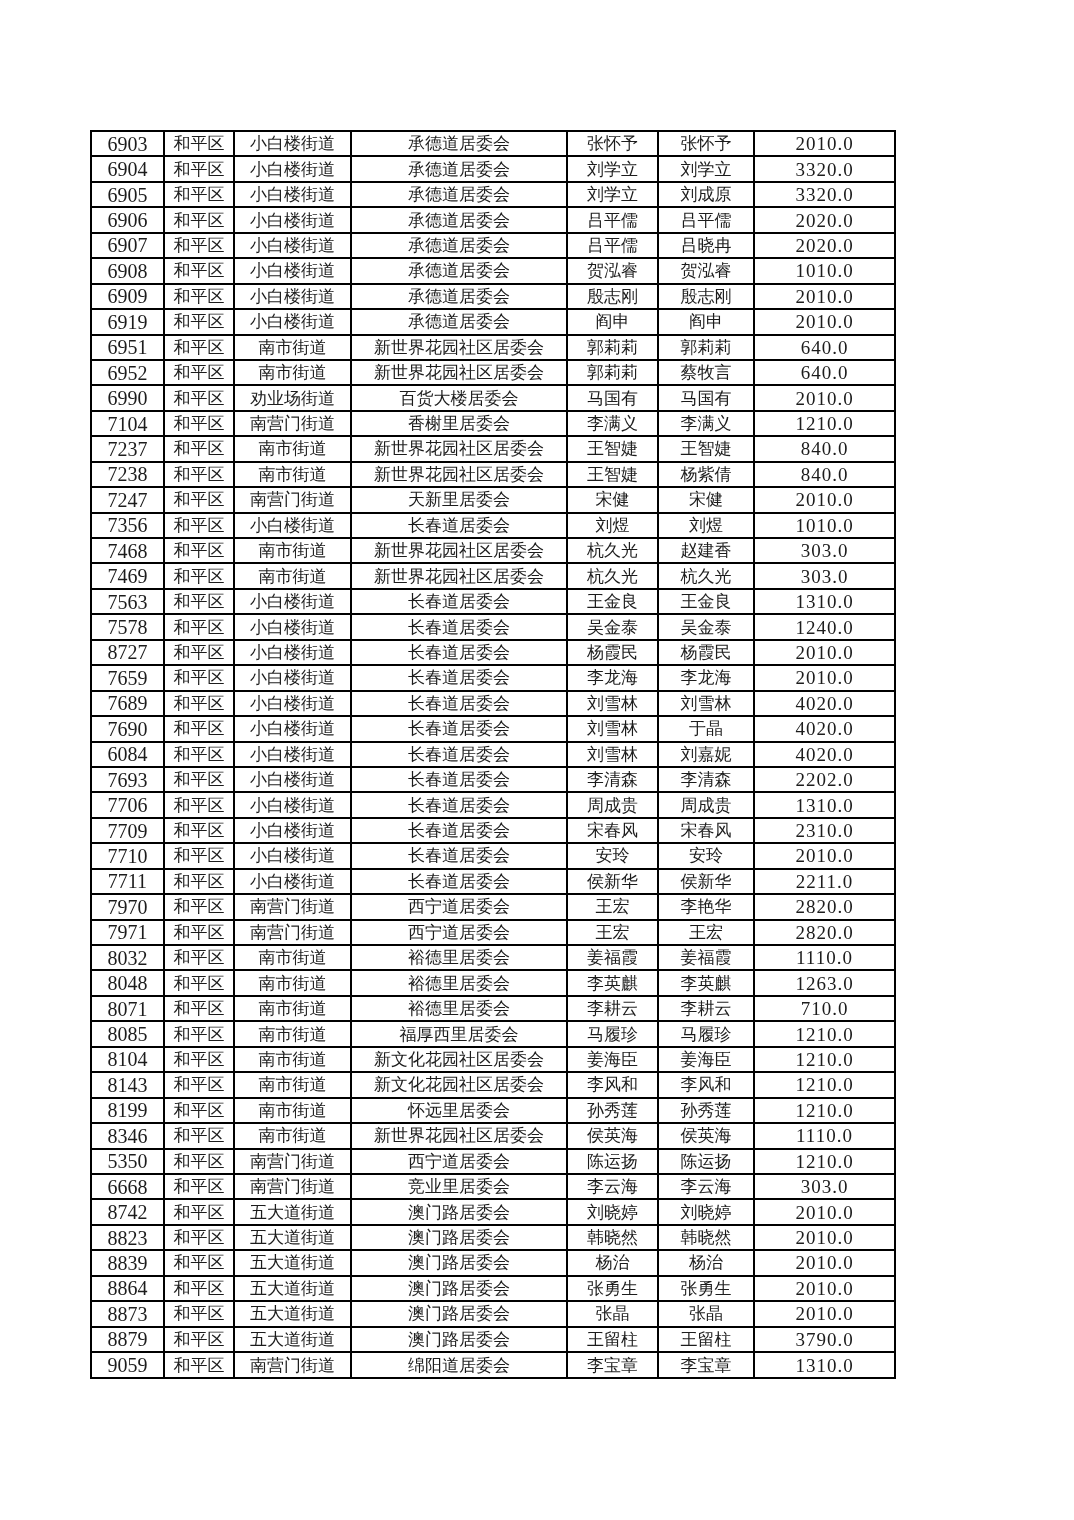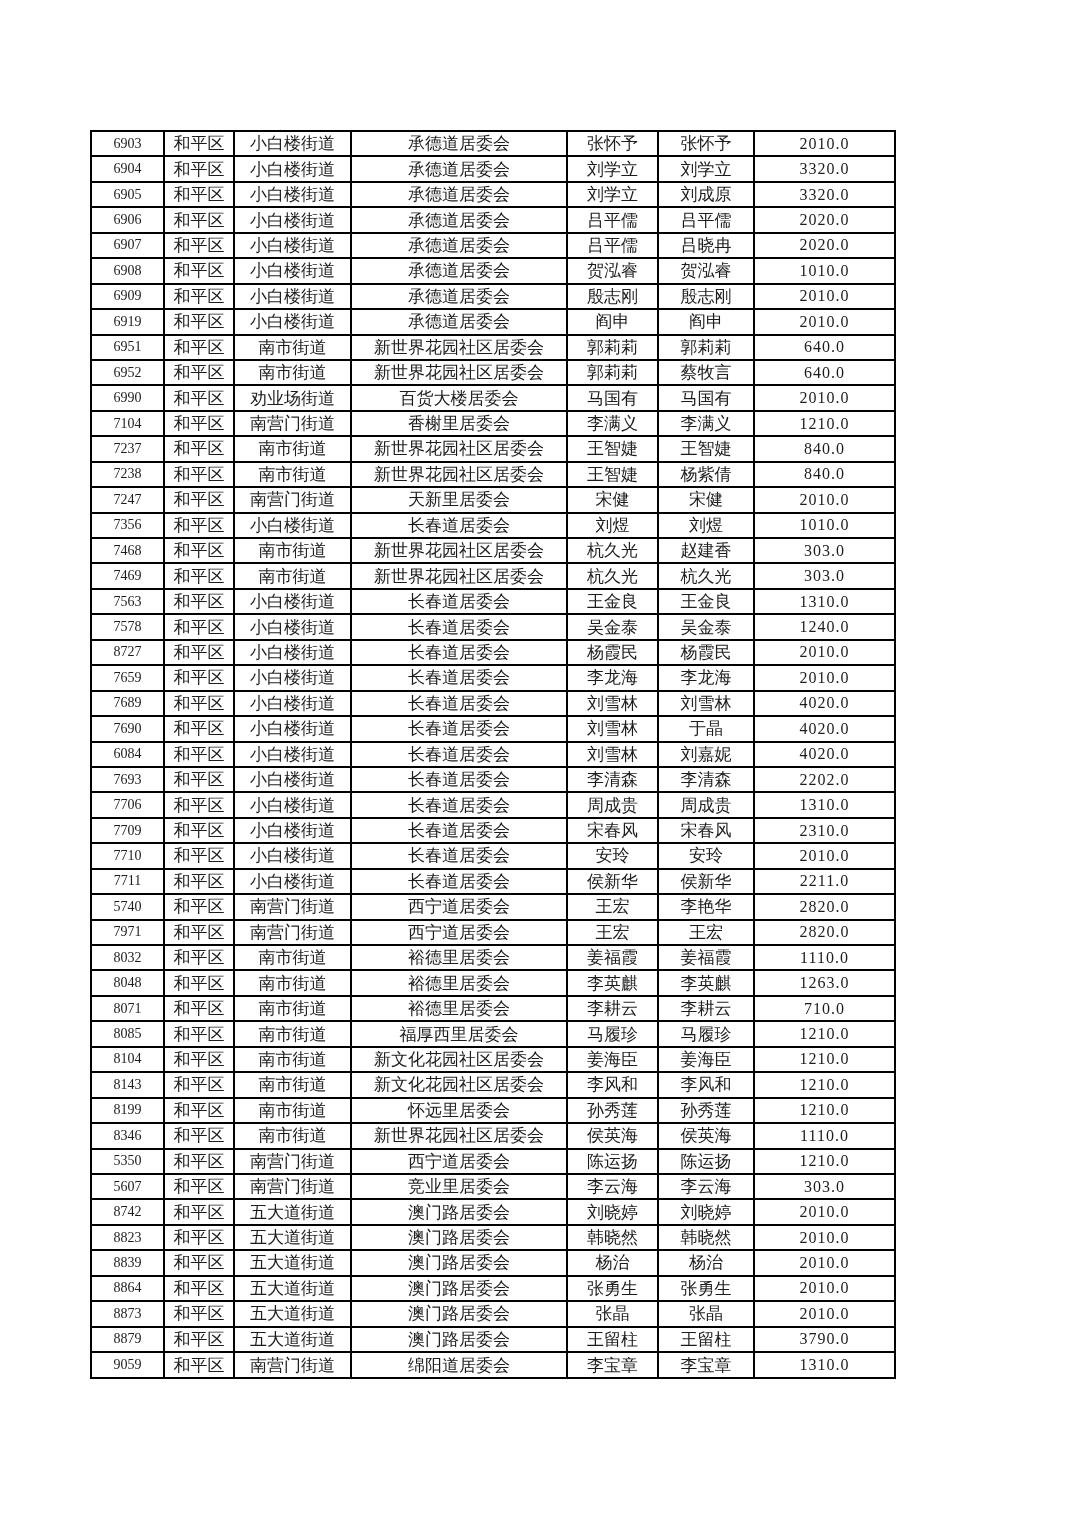--- a/index.html
+++ b/index.html
@@ -35,24 +35,24 @@
     vertical-align: middle;
     font-size: 17px;
     line-height: 1;
     color: #1c1c1c;
     padding: 0 2px;
     white-space: nowrap;
     overflow: hidden;
   }
   table.data-table td.col-amount {
     letter-spacing: 1px;
-    font-size: 16px;
+    font-size: 19px;
   }
   table.data-table td.col-id {
-    font-size: 14px;
+    font-size: 20px;
     border-radius: 10px;
   }
 </style>
 </head>
 <body>
 
 <div class="page">
   <table class="data-table">
     <colgroup>
         <col style="width: 73px;">
@@ -328,21 +328,21 @@
         <tr>
           <td class="col-id">7711</td>
           <td class="col-district">和平区</td>
           <td class="col-street">小白楼街道</td>
           <td class="col-committee">长春道居委会</td>
           <td class="col-name">侯新华</td>
           <td class="col-payee">侯新华</td>
           <td class="col-amount">2211.0</td>
         </tr>
         <tr>
-          <td class="col-id">5740</td>
+          <td class="col-id">7970</td>
           <td class="col-district">和平区</td>
           <td class="col-street">南营门街道</td>
           <td class="col-committee">西宁道居委会</td>
           <td class="col-name">王宏</td>
           <td class="col-payee">李艳华</td>
           <td class="col-amount">2820.0</td>
         </tr>
         <tr>
           <td class="col-id">7971</td>
           <td class="col-district">和平区</td>
@@ -427,21 +427,21 @@
         <tr>
           <td class="col-id">5350</td>
           <td class="col-district">和平区</td>
           <td class="col-street">南营门街道</td>
           <td class="col-committee">西宁道居委会</td>
           <td class="col-name">陈运扬</td>
           <td class="col-payee">陈运扬</td>
           <td class="col-amount">1210.0</td>
         </tr>
         <tr>
-          <td class="col-id">5607</td>
+          <td class="col-id">6668</td>
           <td class="col-district">和平区</td>
           <td class="col-street">南营门街道</td>
           <td class="col-committee">竞业里居委会</td>
           <td class="col-name">李云海</td>
           <td class="col-payee">李云海</td>
           <td class="col-amount">303.0</td>
         </tr>
         <tr>
           <td class="col-id">8742</td>
           <td class="col-district">和平区</td>

